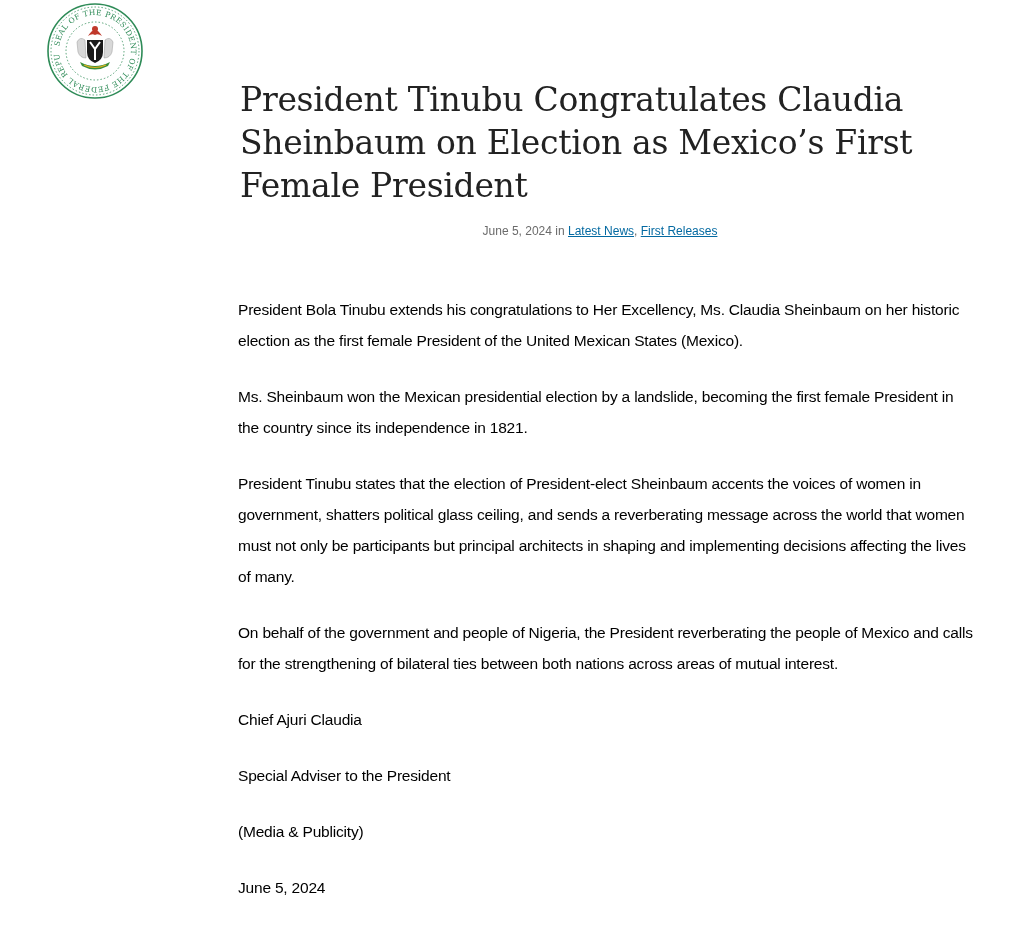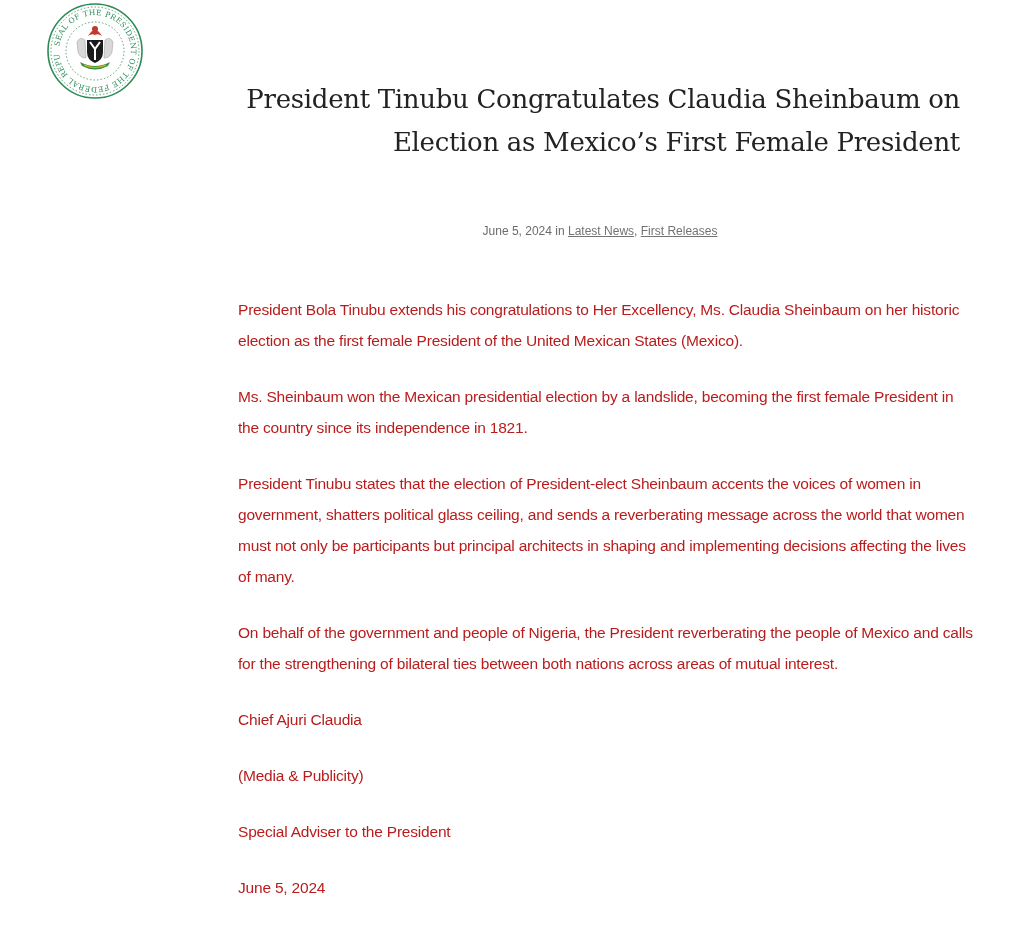--- a/index.html
+++ b/index.html
@@ -21,53 +21,53 @@
       top: 2px;
       width: 98px;
       height: 98px;
     }
     .title {
       position: absolute;
       left: 240px;
       top: 78px;
       width: 720px;
       margin: 0;
-      text-align: right;
+      text-align: left;
       font-family: "DejaVu Serif", serif;
       font-weight: normal;
-      font-size: 26px;
+      font-size: 33px;
       line-height: 43px;
       color: #222222;
       letter-spacing: -0.3px;
     }
     .meta {
       position: absolute;
       left: 240px;
       top: 223px;
       width: 720px;
       text-align: center;
       font-size: 12px;
       line-height: 16px;
       color: #6b6b6b;
     }
     .meta a {
-      color: #737373;
+      color: #0369a1;
       text-decoration: underline;
     }
     .content {
       position: absolute;
       left: 238px;
       top: 294px;
       width: 740px;
     }
     .content p {
       margin: 0 0 25px 0;
       font-size: 15.5px;
       line-height: 31px;
-      color: #b91c1c;
+      color: #000000;
       letter-spacing: -0.2px;
     }
   </style>
 </head>
 <body>
 
 <div class="seal">
   <svg width="98" height="98" viewBox="0 0 98 98">
     <defs>
       <path id="ringpath" d="M49,49 m-36,0 a36,36 0 1,1 72,0 a36,36 0 1,1 -72,0"></path>
@@ -101,16 +101,16 @@
   <a href="#">Latest News</a><span>,</span>
   <a href="#">First Releases</a>
 </div>
 
 <div class="content">
   <p>President Bola Tinubu extends his congratulations to Her Excellency, Ms. Claudia Sheinbaum on her historic election as the first female President of the United Mexican States (Mexico).</p>
   <p>Ms. Sheinbaum won the Mexican presidential election by a landslide, becoming the first female President in the country since its independence in 1821.</p>
   <p>President Tinubu states that the election of President-elect Sheinbaum accents the voices of women in government, shatters political glass ceiling, and sends a reverberating message across the world that women must not only be participants but principal architects in shaping and implementing decisions affecting the lives of many.</p>
   <p>On behalf of the government and people of Nigeria, the President reverberating the people of Mexico and calls for the strengthening of bilateral ties between both nations across areas of mutual interest.</p>
   <p>Chief Ajuri Claudia</p>
+  <p>Special Adviser to the President</p>
   <p>(Media &amp; Publicity)</p>
-  <p>Special Adviser to the President</p>
   <p>June 5, 2024</p>
 </div>
 
 </body></html>

